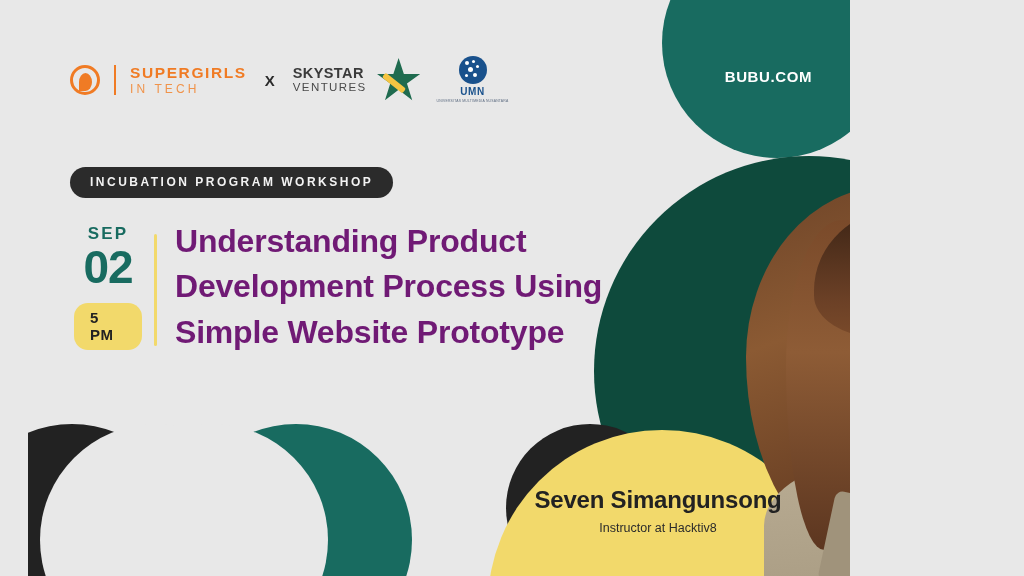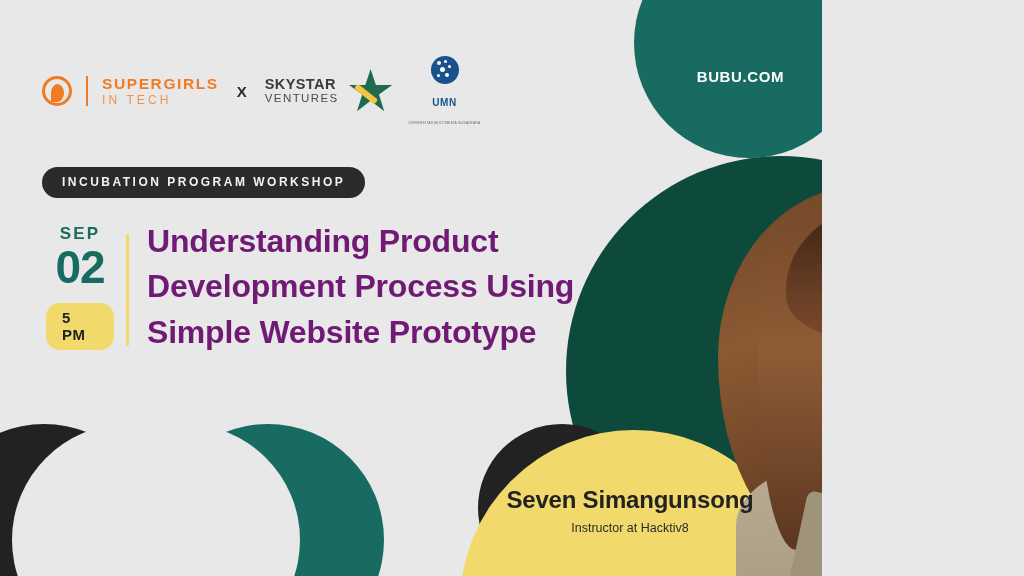--- a/index.html
+++ b/index.html
@@ -7,20 +7,21 @@
   body {
     font-family:"Liberation Sans", sans-serif;
     background:#E8E8E8;
     position:relative;
   }
   .stage {
     position:absolute; inset:0;
     width:822px; height:576px;
     background:#E8E8E8;
     overflow:hidden;
+    margin-left:28px;
   }
 
   
   .shape { position:absolute; border-radius:50%; }
 
   #teal-corner-circle {
     width:230px; height:230px;
     right:-42px; top:-72px;
     background:#186B60;
   }
@@ -124,21 +125,21 @@
   #ss-star { width:44px; height:44px; position:relative; margin-left:-4px; }
   #ss-star .st {
     position:absolute; inset:0;
     background:#1F6B4F;
     clip-path:polygon(50% 0%,62% 36%,99% 36%,69% 58%,81% 96%,50% 72%,19% 96%,31% 58%,1% 36%,38% 36%);
   }
   #ss-star .streak {
     position:absolute; left:4px; top:22px; width:26px; height:6px;
     background:#F5C542; transform:rotate(38deg); border-radius:2px;
   }
-  #umn { display:flex; flex-direction:column; align-items:center; gap:13px; margin-left:2px; }
+  #umn { display:flex; flex-direction:column; align-items:center; gap:2px; margin-left:2px; }
   #umn-globe {
     width:28px; height:28px; border-radius:50%;
     background:#19518C; position:relative; overflow:hidden;
   }
   #umn-globe .d { position:absolute; background:#FFFFFF; border-radius:50%; }
   #umn-text { font-size:10px; font-weight:700; letter-spacing:.6px; color:#19518C; }
   #umn-tag { font-size:3.4px; letter-spacing:.2px; color:#5C6B80; line-height:1.5; text-align:center; }
 
   
   #bubu {

